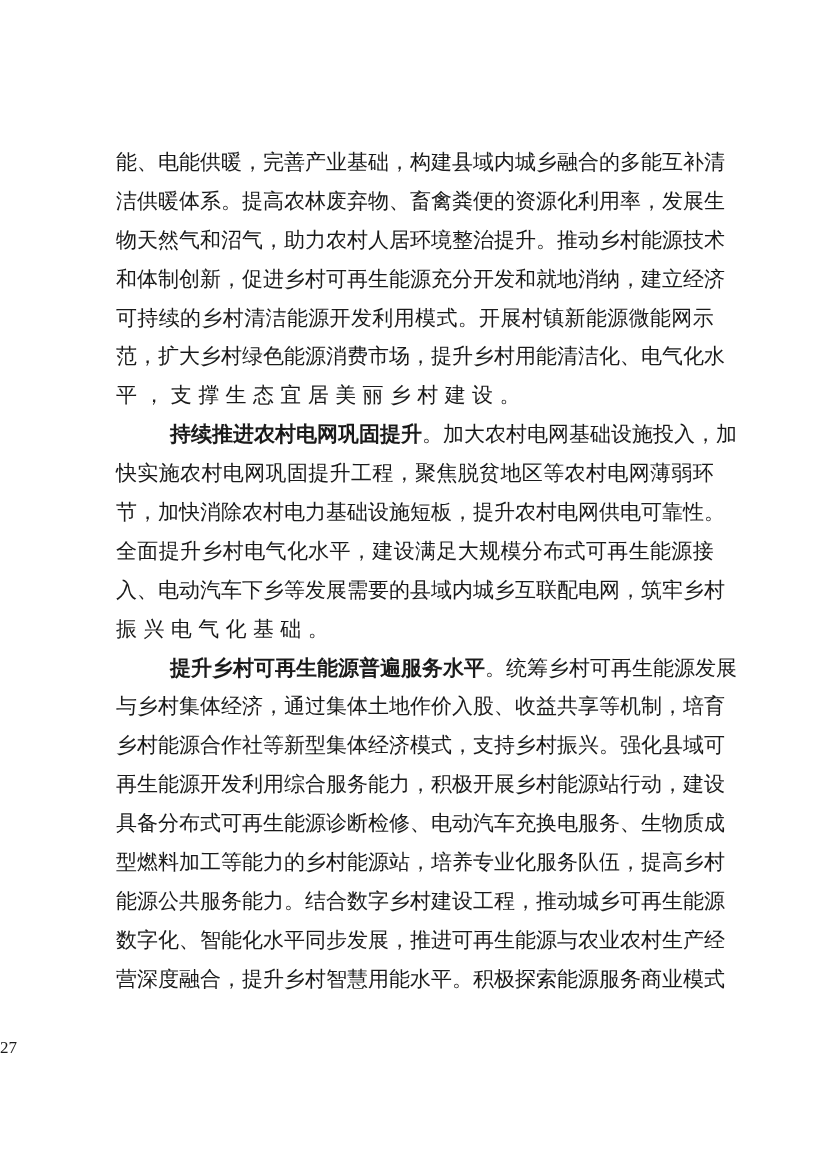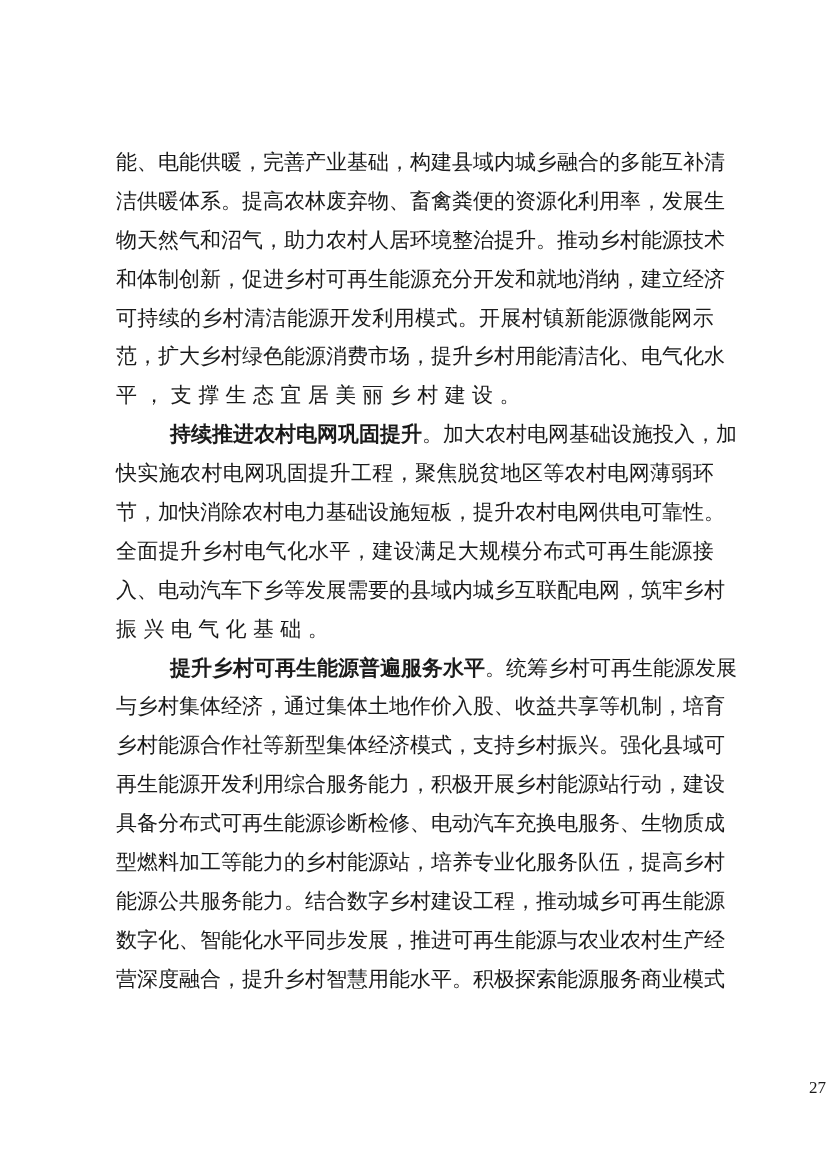--- a/index.html
+++ b/index.html
@@ -51,25 +51,24 @@
     text-align: center;
   }
   .ch.bold {
     font-weight: bold;
   }
   .page-number {
     position: absolute;
     left: 0;
     width: 826px;
     top: 1038px;
-    text-align: right;
+    text-align: left;
     font-family: "Liberation Serif", "DejaVu Serif", serif;
     font-size: 17px;
     color: #1a1a1a;
-    margin-top: 40px;
   }
 </style>
 </head>
 <body>
 
 <div class="page">
   <div class="body-text" id="body-text">
       <div>
         <div class="line">
           <span class="ch">能</span>

